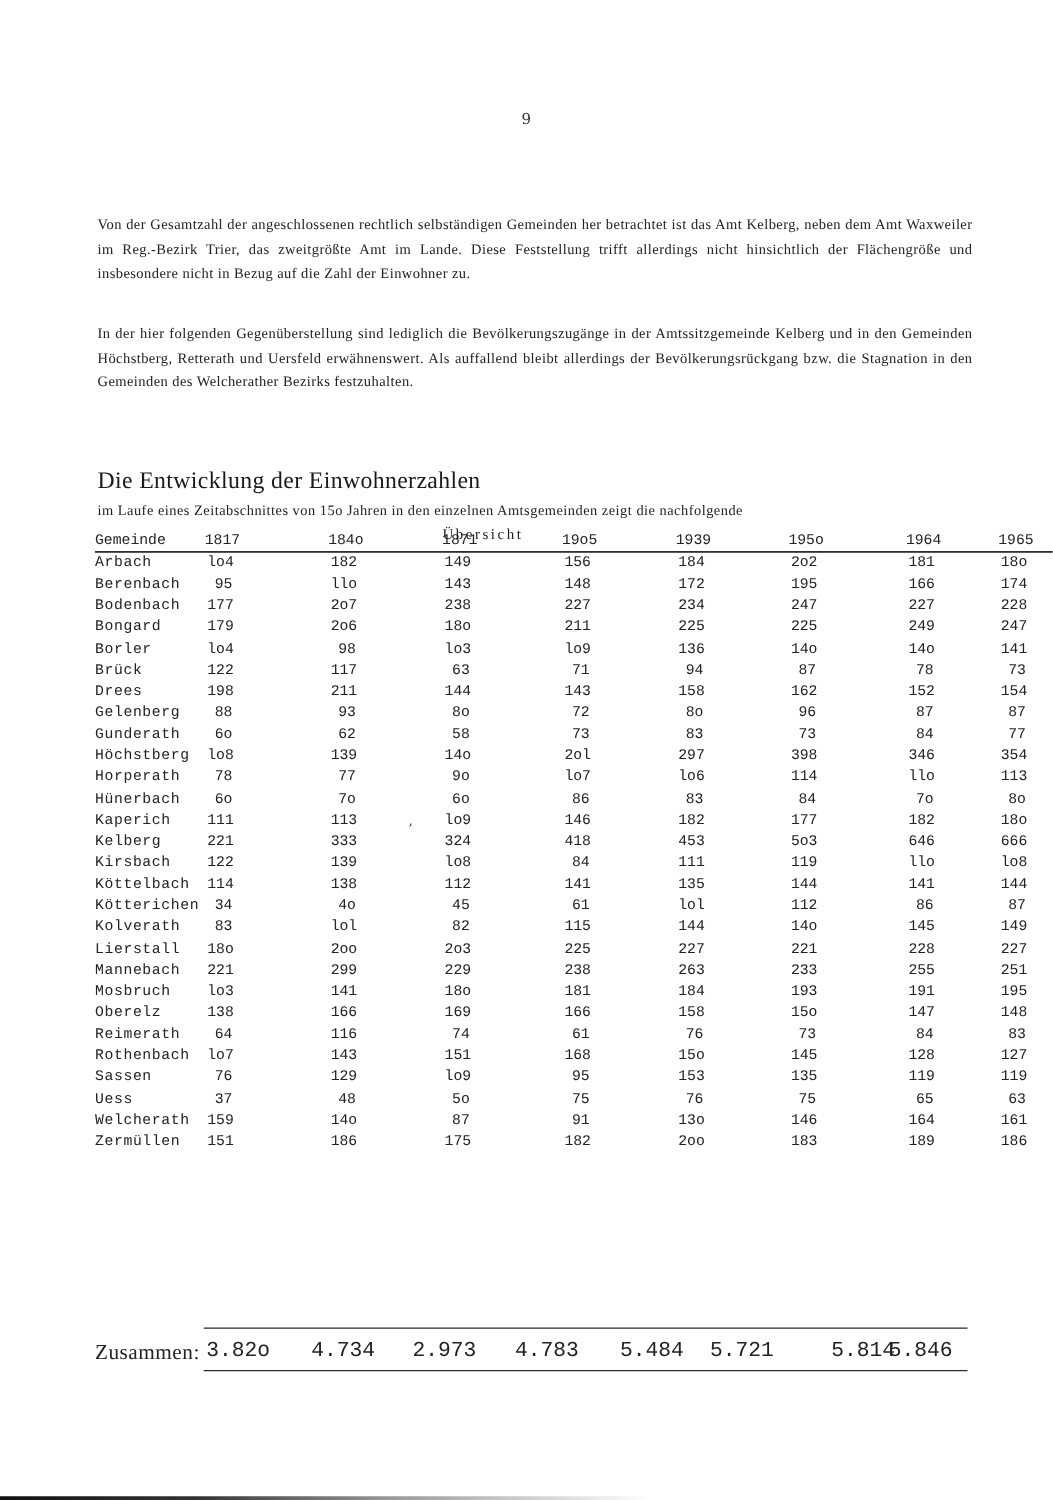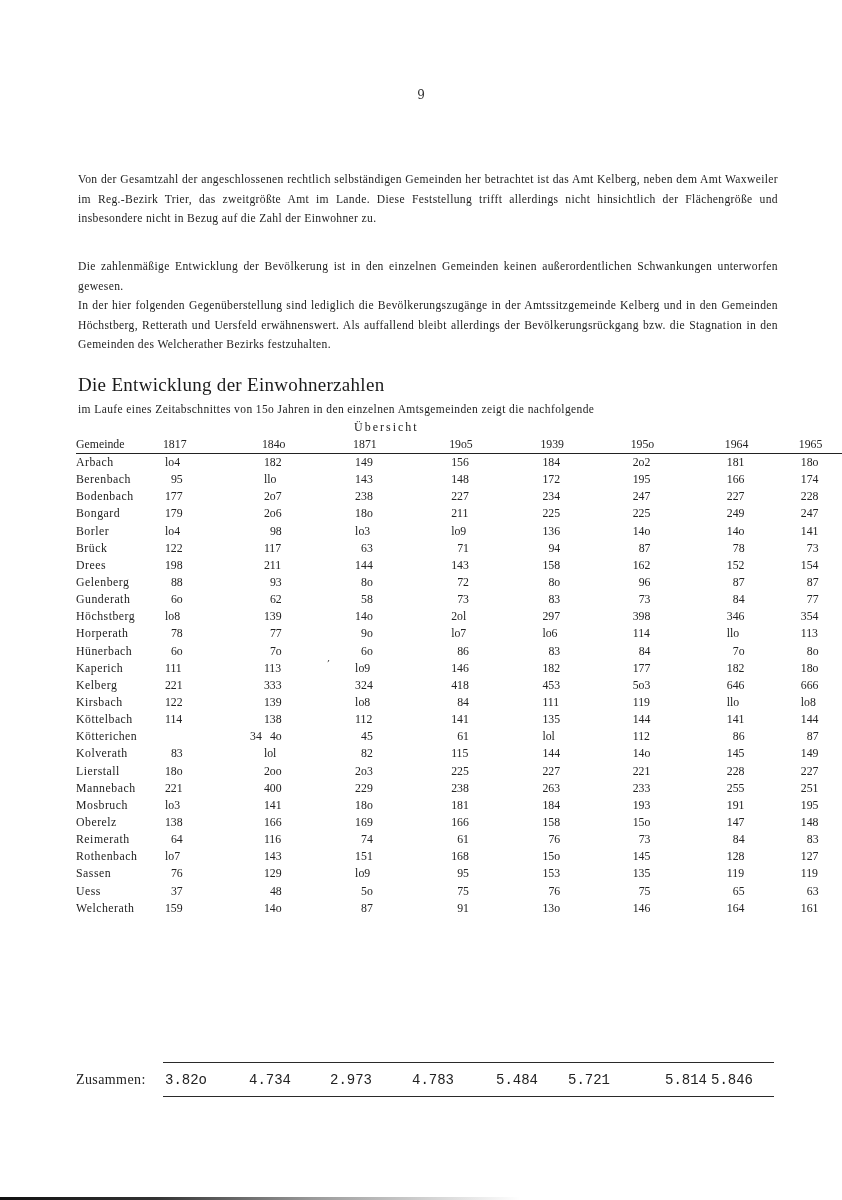--- a/index.html
+++ b/index.html
@@ -30,23 +30,23 @@
     position: absolute; left: 78px; top: 403px; width: 700px;
     font-family: "Liberation Serif", serif;
     font-size: 11.5px; letter-spacing: 0.4px; color: #222;
   }
   .section-sub2 {
     position: absolute; left: 354px; top: 420px;
     font-family: "Liberation Serif", serif;
     font-size: 12px; letter-spacing: 2px; color: #222;
   }
   table.pop {
-    position: absolute; left: 76px; top: 436px;
+    position: absolute; left: 76px; top: 424px;
     border-collapse: collapse;
-    font-family: Liberation Serif, serif;
+    font-family: Liberation Mono, monospace;
     font-size: 11.8px; color: #222;
   }
   table.pop th, table.pop td {
     padding: 0; height: 17.15px; line-height: 17px; font-weight: normal;
     white-space: nowrap; vertical-align: middle;
   }
   table.pop thead th {
     text-align: left; border-bottom: 1.6px solid #222; height: 16px;
   }
   table.pop td.name { letter-spacing: 0.5px; }
@@ -62,21 +62,21 @@
   table.pop td.num { text-align: left; padding-left: 2px; }
   .totals-rule {
     position: absolute; left: 163px; width: 611px; height: 0;
     border-top: 1.4px solid #2a2a2a;
   }
   #rule-top { top: 1062px; }
   #rule-bottom { top: 1096px; }
   .totals {
     position: absolute; left: 76px; top: 1072px;
     font-family: "Liberation Mono", "DejaVu Sans Mono", monospace;
-    font-size: 14px; color: #222; display: flex;
+    font-size: 17px; color: #222; display: flex;
   }
   .totals span { display: inline-block; }
   .totals .t-label { width: 89px; font-family: "Liberation Serif", serif; letter-spacing: 0.4px; }
   .totals .t1 { width: 84px; }
   .totals .t2 { width: 81px; }
   .totals .t3 { width: 82px; }
   .totals .t4 { width: 84px; }
   .totals .t5 { width: 72px; }
   .totals .t6 { width: 97px; }
   .totals .t7 { width: 46px; }
@@ -92,21 +92,20 @@
 </head>
 <body>
 
 <div class="page-number">9</div>
 
 <div class="para" id="para1">
   <p>Von der Gesamtzahl der angeschlossenen rechtlich selbständigen Gemeinden her betrachtet ist das Amt Kelberg, neben dem Amt Waxweiler im Reg.-Bezirk Trier, das zweitgrößte Amt im Lande. Diese Feststellung trifft allerdings nicht hinsichtlich der Flächengröße und insbesondere nicht in Bezug auf die Zahl der Einwohner zu.</p>
 </div>
 
 <div class="para" id="para2">
-  <p>Die zahlenmäßige Entwicklung der Bevölkerung ist in den einzelnen Gemeinden keinen außerordentlichen Schwankungen unterworfen gewesen.</p>
   <p>In der hier folgenden Gegenüberstellung sind lediglich die Bevölkerungszugänge in der Amtssitzgemeinde Kelberg und in den Gemeinden Höchstberg, Retterath und Uersfeld erwähnenswert. Als auffallend bleibt allerdings der Bevölkerungsrückgang bzw. die Stagnation in den Gemeinden des Welcherather Bezirks festzuhalten.</p>
 </div>
 
 <div class="section-title">Die Entwicklung der Einwohnerzahlen</div>
 <div class="section-sub">im Laufe eines Zeitabschnittes von 15o Jahren in den einzelnen Amtsgemeinden zeigt die nachfolgende</div>
 <div class="section-sub2">Übersicht</div>
 
 <table class="pop">
   <thead>
     <tr>
@@ -293,21 +292,21 @@
         <td class="c2 num" style="padding-left: 2px;">138</td>
         <td class="c3 num" style="padding-left: 2px;">112</td>
         <td class="c4 num" style="padding-left: 2px;">141</td>
         <td class="c5 num" style="padding-left: 2px;">135</td>
         <td class="c6 num" style="padding-left: 2px;">144</td>
         <td class="c7 num" style="padding-left: 2px;">141</td>
         <td class="c8 num" style="padding-left: 2px;">144</td>
       </tr>
       <tr>
         <td class="c0 name">Kötterichen</td>
-        <td class="c1 num" style="padding-left: 8px; text-align: right;">34</td>
+        <td class="c1 num" style="padding-left: 8px;">34</td>
         <td class="c2 num" style="padding-left: 8px;">4o</td>
         <td class="c3 num" style="padding-left: 8px;">45</td>
         <td class="c4 num" style="padding-left: 8px;">61</td>
         <td class="c5 num" style="padding-left: 2px;">lol</td>
         <td class="c6 num" style="padding-left: 2px;">112</td>
         <td class="c7 num" style="padding-left: 8px;">86</td>
         <td class="c8 num" style="padding-left: 8px;">87</td>
       </tr>
       <tr>
         <td class="c0 name">Kolverath</td>
@@ -327,21 +326,21 @@
         <td class="c3 num" style="padding-left: 2px;">2o3</td>
         <td class="c4 num" style="padding-left: 2px;">225</td>
         <td class="c5 num" style="padding-left: 2px;">227</td>
         <td class="c6 num" style="padding-left: 2px;">221</td>
         <td class="c7 num" style="padding-left: 2px;">228</td>
         <td class="c8 num" style="padding-left: 2px;">227</td>
       </tr>
       <tr>
         <td class="c0 name">Mannebach</td>
         <td class="c1 num" style="padding-left: 2px;">221</td>
-        <td class="c2 num" style="padding-left: 2px;">400</td>
+        <td class="c2 num" style="padding-left: 2px;">299</td>
         <td class="c3 num" style="padding-left: 2px;">229</td>
         <td class="c4 num" style="padding-left: 2px;">238</td>
         <td class="c5 num" style="padding-left: 2px;">263</td>
         <td class="c6 num" style="padding-left: 2px;">233</td>
         <td class="c7 num" style="padding-left: 2px;">255</td>
         <td class="c8 num" style="padding-left: 2px;">251</td>
       </tr>
       <tr>
         <td class="c0 name">Mosbruch</td>
         <td class="c1 num" style="padding-left: 2px;">lo3</td>
@@ -411,20 +410,31 @@
       <tr>
         <td class="c0 name">Welcherath</td>
         <td class="c1 num" style="padding-left: 2px;">159</td>
         <td class="c2 num" style="padding-left: 2px;">14o</td>
         <td class="c3 num" style="padding-left: 8px;">87</td>
         <td class="c4 num" style="padding-left: 8px;">91</td>
         <td class="c5 num" style="padding-left: 2px;">13o</td>
         <td class="c6 num" style="padding-left: 2px;">146</td>
         <td class="c7 num" style="padding-left: 2px;">164</td>
         <td class="c8 num" style="padding-left: 2px;">161</td>
+      </tr>
+      <tr>
+        <td class="c0 name">Zermüllen</td>
+        <td class="c1 num" style="padding-left: 2px;">151</td>
+        <td class="c2 num" style="padding-left: 2px;">186</td>
+        <td class="c3 num" style="padding-left: 2px;">175</td>
+        <td class="c4 num" style="padding-left: 2px;">182</td>
+        <td class="c5 num" style="padding-left: 2px;">2oo</td>
+        <td class="c6 num" style="padding-left: 2px;">183</td>
+        <td class="c7 num" style="padding-left: 2px;">189</td>
+        <td class="c8 num" style="padding-left: 2px;">186</td>
       </tr>
     </tbody>
 </table>
 
 <div class="stray-mark">,</div>
 
 <div class="totals-rule" id="rule-top"></div>
 <div class="totals">
   <span class="t-label">Zusammen:</span>
   <span class="t1">3.82o</span>

